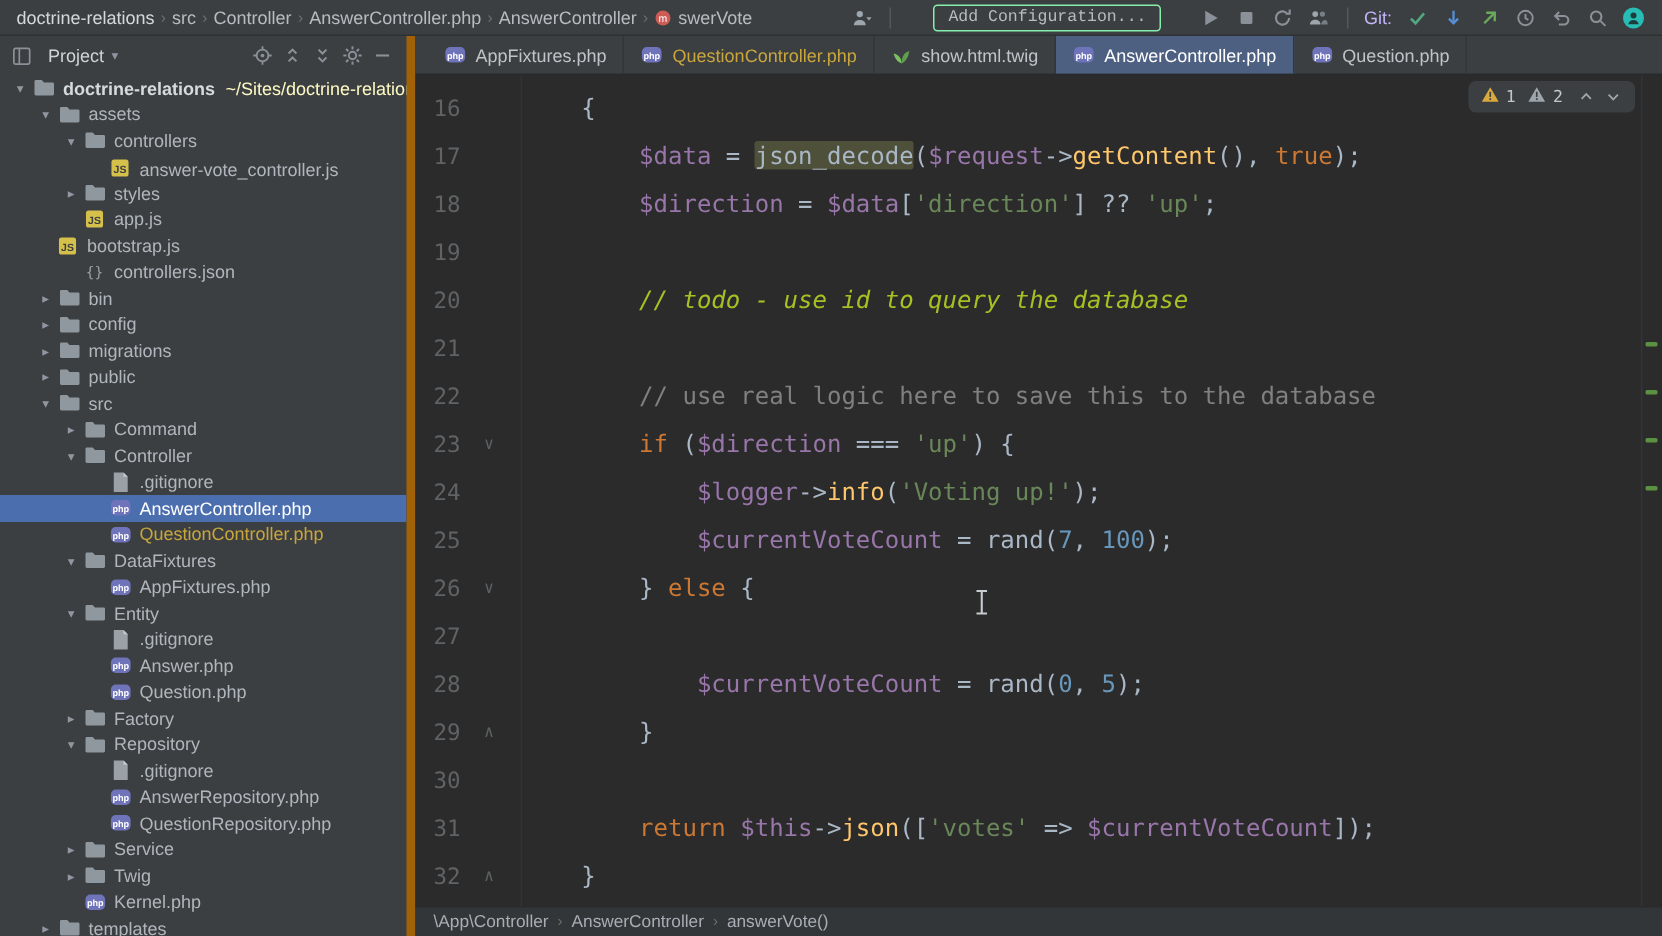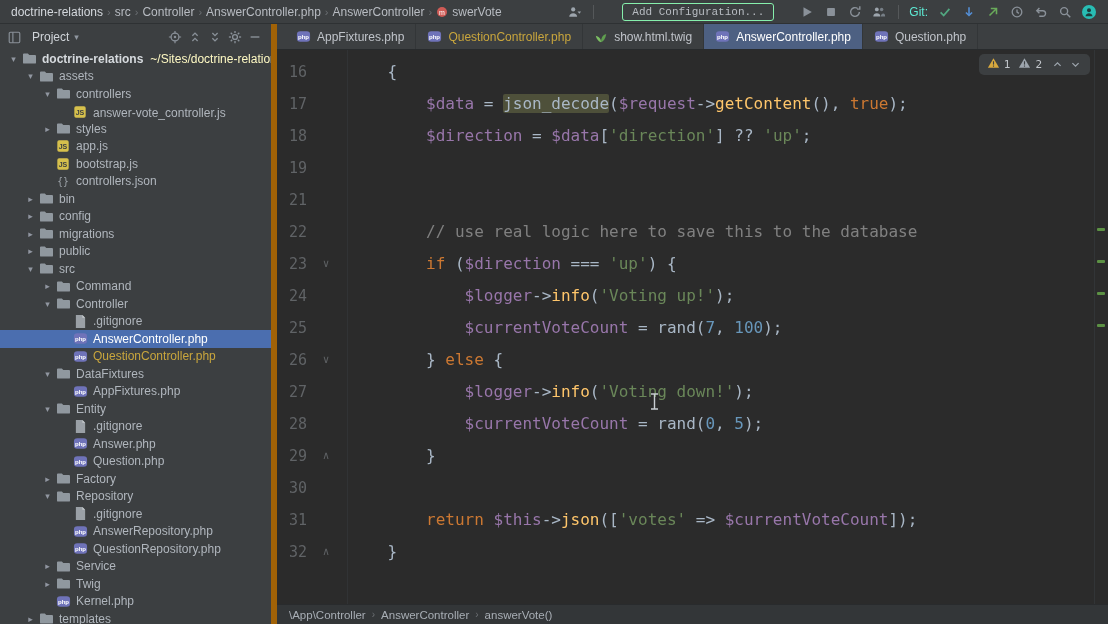--- a/index.html
+++ b/index.html
@@ -12,21 +12,21 @@
   .crumbs{display:flex;align-items:center}
   .crumb{color:#b8bcc2;padding:0 3px;display:inline-flex;align-items:center;gap:4px}
   .crumb.first{color:#d4d8dd}
   .crumb-sep{color:#6b6f73;font-size:11px;padding:0 1px}
   .crumb-icon{display:inline-flex;align-items:center}
   .spacer{flex:1}
   .toolbar-right{display:flex;align-items:center;gap:2px}
   .tbtn{display:inline-flex;align-items:center;justify-content:center;width:22px;height:20px;border-radius:3px;cursor:default}
   .addcfg{background:transparent;border:1px solid #86efac;border-radius:3px;padding:2px 9px;color:#b8bcc2;font-size:11px;margin:0 20px;font-family:Liberation Mono, monospace}
   .tb-divider{width:1px;height:14px;background:#55585a;margin:0 6px;display:inline-block}
-  .git-label{color:#5eead4;margin:0 4px 0 2px}
+  .git-label{color:#c4b5fd;margin:0 4px 0 2px}
 
   
   .main{flex:1;display:flex;min-height:0}
 
   
   .project-panel{width:277px;flex:none;background:var(--panel_bg,#3c3f41);border-right:6px solid #a16207;display:flex;flex-direction:column;min-height:0}
   .panel-header{height:26px;flex:none;display:flex;align-items:center;padding:0 6px;font-size:12px;color:#c2c6cb;gap:5px}
   .ph-title{color:#d0d4d9}
   .ph-chev{color:#9096a0;font-size:9px}
   .panel-header .tbtn{width:20px}
@@ -306,21 +306,21 @@
           <div class="tree-row" style="padding-left: 40px;">
             <span class="chev"></span>
             <span class="ticon">
               <svg width="14" height="14" viewBox="0 0 16 16">
                 <rect x="1.5" y="1.5" width="13" height="13" rx="2" fill="#d6c04c"></rect>
                 <text x="8" y="11.5" text-anchor="middle" font-size="8" font-weight="bold" fill="#3c3f41" font-family="sans-serif">JS</text>
               </svg>
             </span>
             <span class="tlabel">app.js</span>
           </div>
-          <div class="tree-row" style="padding-left: 40px;">
+          <div class="tree-row" style="padding-left: 22px;">
             <span class="chev"></span>
             <span class="ticon">
               <svg width="14" height="14" viewBox="0 0 16 16">
                 <rect x="1.5" y="1.5" width="13" height="13" rx="2" fill="#d6c04c"></rect>
                 <text x="8" y="11.5" text-anchor="middle" font-size="8" font-weight="bold" fill="#3c3f41" font-family="sans-serif">JS</text>
               </svg>
             </span>
             <span class="tlabel">bootstrap.js</span>
           </div>
           <div class="tree-row" style="padding-left: 40px;">
@@ -620,27 +620,28 @@
           </div>
         </div>
 
       <div class="editor">
         <div class="gutter-sep"></div>
         <div class="code" id="code">
             <div class="line"><span class="lnum">16</span><span class="fold"></span><span class="ltext"><span class="tk-p">    {</span></span></div>
             <div class="line"><span class="lnum">17</span><span class="fold"></span><span class="ltext"><span class="tk-p">        </span><span class="tk-v">$data</span><span class="tk-p"> = </span><span class="tk-h">json_decode</span><span class="tk-p">(</span><span class="tk-v">$request</span><span class="tk-p">-&gt;</span><span class="tk-f">getContent</span><span class="tk-p">(), </span><span class="tk-k">true</span><span class="tk-p">);</span></span></div>
             <div class="line"><span class="lnum">18</span><span class="fold"></span><span class="ltext"><span class="tk-p">        </span><span class="tk-v">$direction</span><span class="tk-p"> = </span><span class="tk-v">$data</span><span class="tk-p">[</span><span class="tk-s">'direction'</span><span class="tk-p">] ?? </span><span class="tk-s">'up'</span><span class="tk-p">;</span></span></div>
             <div class="line"><span class="lnum">19</span><span class="fold"></span><span class="ltext"></span></div>
+            <div class="line"><span class="lnum">20</span><span class="fold"></span><span class="ltext"><span class="tk-p">        </span><span class="tk-t">// todo - use id to query the database</span></span></div>
             <div class="line"><span class="lnum">21</span><span class="fold"></span><span class="ltext"></span></div>
             <div class="line"><span class="lnum">22</span><span class="fold"></span><span class="ltext"><span class="tk-p">        </span><span class="tk-c">// use real logic here to save this to the database</span></span></div>
             <div class="line"><span class="lnum">23</span><span class="fold">∨</span><span class="ltext"><span class="tk-p">        </span><span class="tk-k">if</span><span class="tk-p"> (</span><span class="tk-v">$direction</span><span class="tk-p"> === </span><span class="tk-s">'up'</span><span class="tk-p">) {</span></span></div>
             <div class="line"><span class="lnum">24</span><span class="fold"></span><span class="ltext"><span class="tk-p">            </span><span class="tk-v">$logger</span><span class="tk-p">-&gt;</span><span class="tk-f">info</span><span class="tk-p">(</span><span class="tk-s">'Voting up!'</span><span class="tk-p">);</span></span></div>
             <div class="line"><span class="lnum">25</span><span class="fold"></span><span class="ltext"><span class="tk-p">            </span><span class="tk-v">$currentVoteCount</span><span class="tk-p"> = rand(</span><span class="tk-n">7</span><span class="tk-p">, </span><span class="tk-n">100</span><span class="tk-p">);</span></span></div>
             <div class="line"><span class="lnum">26</span><span class="fold">∨</span><span class="ltext"><span class="tk-p">        } </span><span class="tk-k">else</span><span class="tk-p"> {</span></span></div>
-            <div class="line"><span class="lnum">27</span><span class="fold"></span><span class="ltext"><span class="tk-p">            </span><span class="tk-v">$logger</span><span class="tk-p">-&gt;</span><span class="tk-f">info</span><span class="tk-p">(</span><span class="tk-s">'Voting down!'</span><span class="tk-p">);</span></span></div>
+            <div class="line"><span class="lnum">27</span><span class="fold"></span></div>
             <div class="line"><span class="lnum">28</span><span class="fold"></span><span class="ltext"><span class="tk-p">            </span><span class="tk-v">$currentVoteCount</span><span class="tk-p"> = rand(</span><span class="tk-n">0</span><span class="tk-p">, </span><span class="tk-n">5</span><span class="tk-p">);</span></span></div>
             <div class="line"><span class="lnum">29</span><span class="fold">∧</span><span class="ltext"><span class="tk-p">        }</span></span></div>
             <div class="line"><span class="lnum">30</span><span class="fold"></span><span class="ltext"></span></div>
             <div class="line"><span class="lnum">31</span><span class="fold"></span><span class="ltext"><span class="tk-p">        </span><span class="tk-k">return</span><span class="tk-p"> </span><span class="tk-v">$this</span><span class="tk-p">-&gt;</span><span class="tk-f">json</span><span class="tk-p">([</span><span class="tk-s">'votes'</span><span class="tk-p"> =&gt; </span><span class="tk-v">$currentVoteCount</span><span class="tk-p">]);</span></span></div>
             <div class="line"><span class="lnum">32</span><span class="fold">∧</span><span class="ltext"><span class="tk-p">    }</span></span></div>
           </div>
 
         <div class="inspections">
           <span class="insp-item">
             <svg width="13" height="12" viewBox="0 0 16 15">

